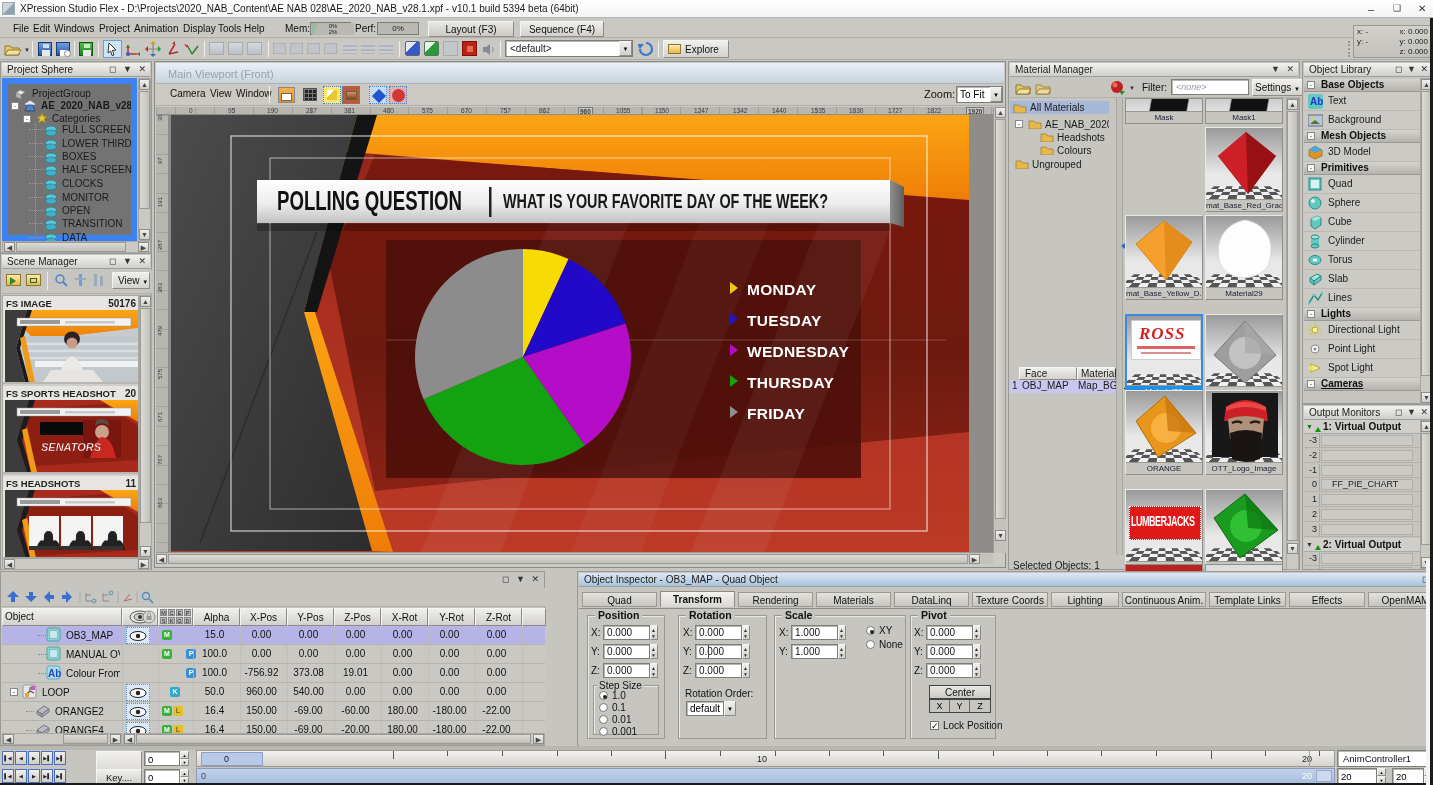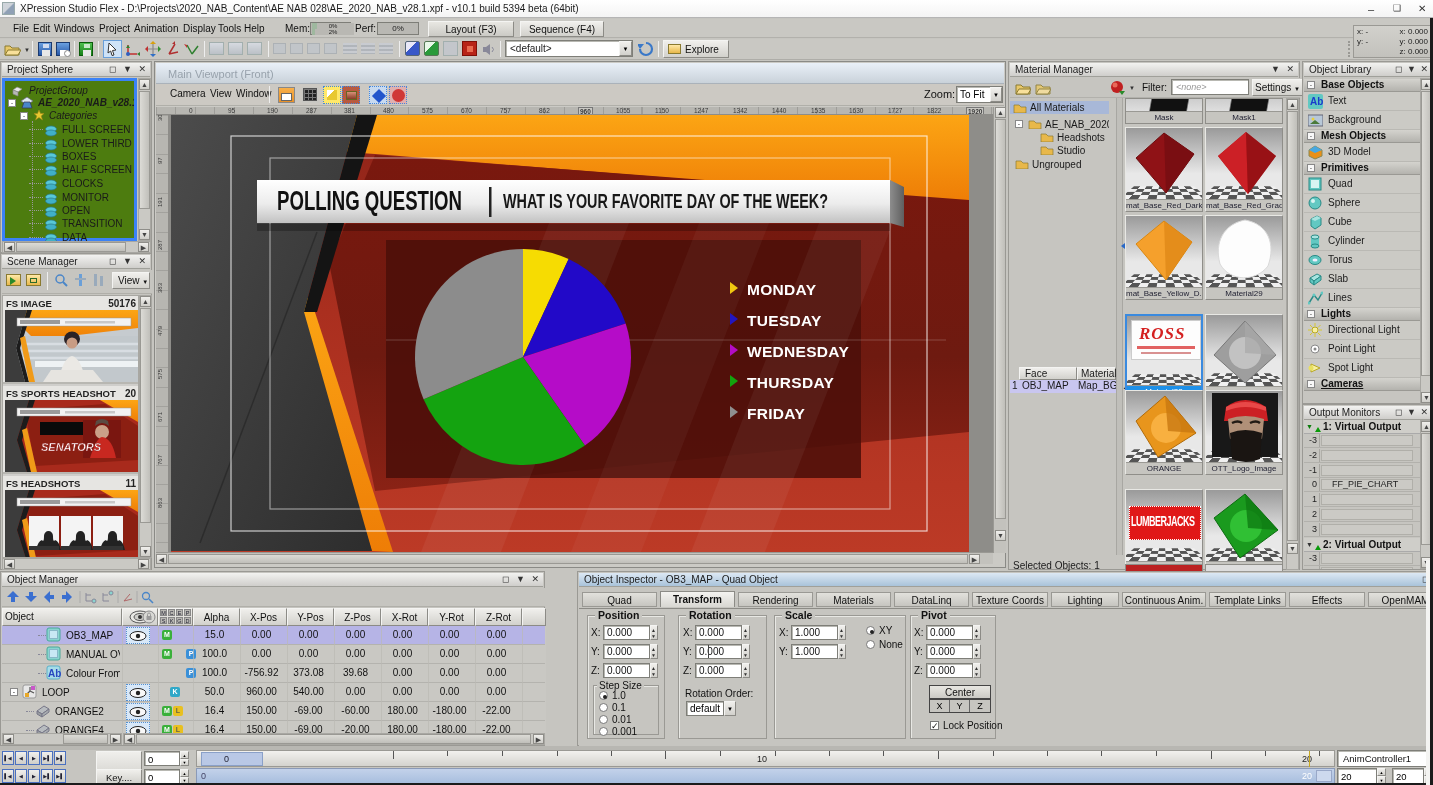--- a/index.html
+++ b/index.html
@@ -146,21 +146,21 @@
       <div class="abs" style="right:3px;top:1px;">x: 0.000</div>
    <div class="abs" style="left:3px;top:11px;">y:  -</div>
       <div class="abs" style="right:3px;top:11px;">y: 0.000</div>
    <div class="abs" style="right:3px;top:21px;">z: 0.000</div>
  </div>
 </div>
 
 <div class="panel" id="pm" style="left:0;top:61px;width:152px;height:192px;">
  <div class="ptitle">Project Sphere</div>
  <div class="pbtns">◻ ▼ ✕</div>
- <div class="abs" style="left:1px;top:16px;width:135px;height:163px;background:#4d7c0f;border:3px solid #3b82f6;overflow:hidden;font-size:10px;color:#1a1a1a;font-style:italic;">
+ <div class="abs" style="left:1px;top:16px;width:135px;height:163px;background:#737373;border:6px solid #3b82f6;overflow:hidden;font-size:10px;color:#1a1a1a;">
   <div class="abs" style="left:6px;top:5px;width:13px;height:11px;"><svg width="13" height="11">
           <polygon points="2,4 6,1 11,3 7,6" fill="#e8e8e8" stroke="#888" stroke-width=".7"></polygon>
           <polygon points="2,4 7,6 7,10 2,8" fill="#b8b8b8" stroke="#888" stroke-width=".7"></polygon>
         </svg></div>
   <div class="abs" style="left:24px;top:4px;">ProjectGroup</div>
   <div class="abs" style="left:3px;top:18px;width:8px;height:8px;background:#fff;border:1px solid #888;font-size:7px;line-height:6px;text-align:center;color:#333;">-</div>
   <div class="abs" style="left:15px;top:15px;width:14px;height:13px;"><svg width="14" height="13">
           <polygon points="1,5 7,1 13,5 7,9" fill="#dde8f0" stroke="#667" stroke-width=".7"></polygon>
           <polygon points="4,6 10,6 12,12 2,12" fill="#4a86c8" stroke="#335" stroke-width=".7"></polygon>
         </svg></div>
@@ -563,21 +563,21 @@
           <path d="M1,3 h5 l2,2 h5 v6 h-12 z" fill="#e8b84a" stroke="#8a7a30" stroke-width=".7"></path>
         </svg></div>
   <div class="abs" style="left:35px;top:21px;">AE_NAB_2020</div>
   <div class="abs" style="left:30px;top:33px;width:14px;height:11px;"><svg width="14" height="11">
           <path d="M1,3 h5 l2,2 h5 v6 h-12 z" fill="#e8b84a" stroke="#8a7a30" stroke-width=".7"></path>
         </svg></div>
   <div class="abs" style="left:47px;top:34px;">Headshots</div>
   <div class="abs" style="left:30px;top:46px;width:14px;height:11px;"><svg width="14" height="11">
           <path d="M1,3 h5 l2,2 h5 v6 h-12 z" fill="#e8b84a" stroke="#8a7a30" stroke-width=".7"></path>
         </svg></div>
-  <div class="abs" style="left:47px;top:47px;">Studio</div>
+  <div class="abs" style="left:47px;top:47px;">Colours</div>
   <div class="abs" style="left:5px;top:60px;width:14px;height:11px;"><svg width="14" height="11">
           <path d="M1,3 h5 l2,2 h5 v6 h-12 z" fill="#e8b84a" stroke="#8a7a30" stroke-width=".7"></path>
         </svg></div>
   <div class="abs" style="left:22px;top:61px;">Ungrouped</div>
  </div>
 
  <div class="abs" style="left:1px;top:305px;width:106px;height:26px;font-size:10px;color:#1a1a1a;">
   <div class="abs btn3d" style="left:9px;top:0;width:58px;height:13px;padding:0 0 0 5px;border-radius:0;">Face</div>
   <div class="abs btn3d" style="left:67px;top:0;width:39px;height:13px;padding:0 0 0 3px;border-radius:0;">Material</div>
   <div class="abs" style="left:0px;top:13px;width:106px;height:13px;background:#c9c6ef;">
@@ -592,28 +592,20 @@
   <div class="abs" style="left:1px;top:145px;width:0;height:0;border:3px solid transparent;border-right:4px solid #2868c8;"></div>
  </div>
  <div class="abs" id="mmgrid" style="left:0;top:0;width:292px;height:509px;overflow:hidden;pointer-events:none;">
       <div class="abs" style="left:116px;top:36px;width:78px;height:26px;background:linear-gradient(#cdcdcd,#f0f0f0);border:1px solid #8f8e89;overflow:hidden;">
         <div class="abs" style="left:0;top:0;width:78px;height:26px;background:linear-gradient(100deg,transparent 30%,#111 32%,#111 75%,transparent 77%);"></div>
         <div class="abs" style="left:0;right:0;bottom:0;height:12px;color:#223;font-size:8px;text-align:center;line-height:12px;background:#c6c5c0;border-top:1px solid #9a9994;">Mask</div>
       </div>
       <div class="abs" style="left:196px;top:36px;width:78px;height:26px;background:linear-gradient(#cdcdcd,#f0f0f0);border:1px solid #8f8e89;overflow:hidden;">
         <div class="abs" style="left:0;top:0;width:78px;height:26px;background:linear-gradient(100deg,transparent 30%,#111 32%,#111 75%,transparent 77%);"></div>
         <div class="abs" style="left:0;right:0;bottom:0;height:12px;color:#223;font-size:8px;text-align:center;line-height:12px;background:#c6c5c0;border-top:1px solid #9a9994;">Mask1</div>
-      </div>
-      <div class="abs" style="left:116px;top:65px;width:78px;height:85px;background:linear-gradient(#9a9a9a,#e8e8e8 55%);border:1px solid #8f8e89;border-top-color:#e8e8e4;border-left-color:#e8e8e4;overflow:hidden;">
-        <div class="abs" style="left:-10px;top:30px;width:96px;height:44px;background-image:conic-gradient(#f0f0f0 0 25%,#555 0 50%,#f0f0f0 0 75%,#555 0);background-size:20px 20px;transform:perspective(60px) rotateX(55deg);transform-origin:50% 100%;"></div>
-        <svg class="abs" style="left:0;top:0;" width="78" height="72" viewBox="0 0 78 72">
-          <polygon points="40,65 10,30 38,5 68,26" fill="#8f1216" stroke="#6a0d10" stroke-width="1"></polygon>
-          <polygon points="40,65 38,5 68,26" fill="#7a0e12"></polygon>
-        </svg>
-        <div class="abs" style="left:0;right:0;bottom:0;height:12px;color:#223;font-size:8px;text-align:center;line-height:12px;background-color:#c6c5c0;border-top:1px solid #9a9994;white-space:nowrap;">mat_Base_Red_Dark</div>
       </div>
       <div class="abs" style="left:196px;top:65px;width:78px;height:85px;background:linear-gradient(#9a9a9a,#e8e8e8 55%);border:1px solid #8f8e89;border-top-color:#e8e8e4;border-left-color:#e8e8e4;overflow:hidden;">
         <div class="abs" style="left:-10px;top:30px;width:96px;height:44px;background-image:conic-gradient(#f0f0f0 0 25%,#555 0 50%,#f0f0f0 0 75%,#555 0);background-size:20px 20px;transform:perspective(60px) rotateX(55deg);transform-origin:50% 100%;"></div>
         <svg class="abs" style="left:0;top:0;" width="78" height="72" viewBox="0 0 78 72">
           <polygon points="42,66 12,28 40,4 70,28" fill="#b01418"></polygon>
           <polygon points="42,66 40,4 12,28" fill="#cc2026"></polygon>
           <polygon points="42,66 40,4 70,28" fill="#8f1014" opacity=".7"></polygon>
         </svg>
         <div class="abs" style="left:0;right:0;bottom:0;height:12px;color:#223;font-size:8px;text-align:center;line-height:12px;background-color:#c6c5c0;border-top:1px solid #9a9994;white-space:nowrap;">mat_Base_Red_Grad</div>
       </div>
@@ -885,21 +877,20 @@
       </div>
     </div>
  <div class="scrV" style="left:117px;top:15px;height:149px;">
   <div class="arrbtn" style="left:0px;top:0px;width:11px;height:11px;">▲</div>
   <div class="abs" style="left:0px;top:12px;width:11px;height:112px;background:linear-gradient(90deg,#dcdbd6,#c0bfba);border:1px solid #9a9994;"></div>
   <div class="arrbtn" style="left:0px;top:136px;width:11px;height:11px;">▼</div>
  </div>
 </div>
 
 <div class="panel" id="objmgr" style="left:0;top:571px;width:545px;height:175px;">
- <div class="ptitle">Object Manager</div>
  <div class="pbtns">◻ ▼ ✕</div>
  <div class="abs" style="left:1px;top:16px;width:543px;height:19px;background:#c6c5c0;border-bottom:1px solid #b0afa9;">
   <svg class="abs" style="left:4px;top:2px;" width="150" height="15">
    <g fill="#3a6fd0">
           <polygon points="7,1 13,7 1,7"></polygon>
           <rect x="5" y="7" width="4" height="5"></rect>
         </g>
    <g fill="#3a6fd0" transform="translate(18,0) rotate(180 7 7)">
           <polygon points="7,2 13,8 1,8"></polygon>
           <rect x="5" y="8" width="4" height="4"></rect>
@@ -1038,21 +1029,21 @@
             <text x="2" y="12" font-size="10" font-weight="bold" fill="#2848c0" font-family="Liberation Sans">Ab</text>
           </svg></div>
         <div class="abs" style="left:64px;top:4px;font-size:10px;color:#111;white-space:nowrap;overflow:hidden;max-width:54px;">Colour From</div>
         <div class="abs" style="left:120px;top:0;width:36px;height:19px;"></div>
         <div class="abs" style="left:156px;top:0;width:38px;height:19px;">
           <div class="abs" style="left:28px;top:4px;width:10px;height:10px;background:#3a90d8;border-radius:2px;font-size:7px;font-weight:bold;color:#fff;text-align:center;line-height:10px;">P</div>
         </div>
         <div class="abs" style="left:191px;top:3px;width:43px;text-align:center;font-size:10px;color:#111;">100.0</div>
         <div class="abs" style="left:238px;top:3px;width:43px;text-align:center;font-size:10px;color:#111;">-756.92</div>
         <div class="abs" style="left:285px;top:3px;width:43px;text-align:center;font-size:10px;color:#111;">373.08</div>
-        <div class="abs" style="left:332px;top:3px;width:43px;text-align:center;font-size:10px;color:#111;">39.68</div>
+        <div class="abs" style="left:332px;top:3px;width:43px;text-align:center;font-size:10px;color:#111;">19.01</div>
         <div class="abs" style="left:379px;top:3px;width:43px;text-align:center;font-size:10px;color:#111;">0.00</div>
         <div class="abs" style="left:426px;top:3px;width:43px;text-align:center;font-size:10px;color:#111;">0.00</div>
         <div class="abs" style="left:473px;top:3px;width:43px;text-align:center;font-size:10px;color:#111;">0.00</div>
         <div class="abs" style="left:120px;top:0;width:1px;height:19px;background:#bab9b4;opacity:.7;"></div>
         <div class="abs" style="left:156px;top:0;width:1px;height:19px;background:#bab9b4;opacity:.7;"></div>
         <div class="abs" style="left:191px;top:0;width:1px;height:19px;background:#bab9b4;opacity:.7;"></div>
         <div class="abs" style="left:238px;top:0;width:1px;height:19px;background:#bab9b4;opacity:.7;"></div>
         <div class="abs" style="left:285px;top:0;width:1px;height:19px;background:#bab9b4;opacity:.7;"></div>
         <div class="abs" style="left:332px;top:0;width:1px;height:19px;background:#bab9b4;opacity:.7;"></div>
         <div class="abs" style="left:379px;top:0;width:1px;height:19px;background:#bab9b4;opacity:.7;"></div>

